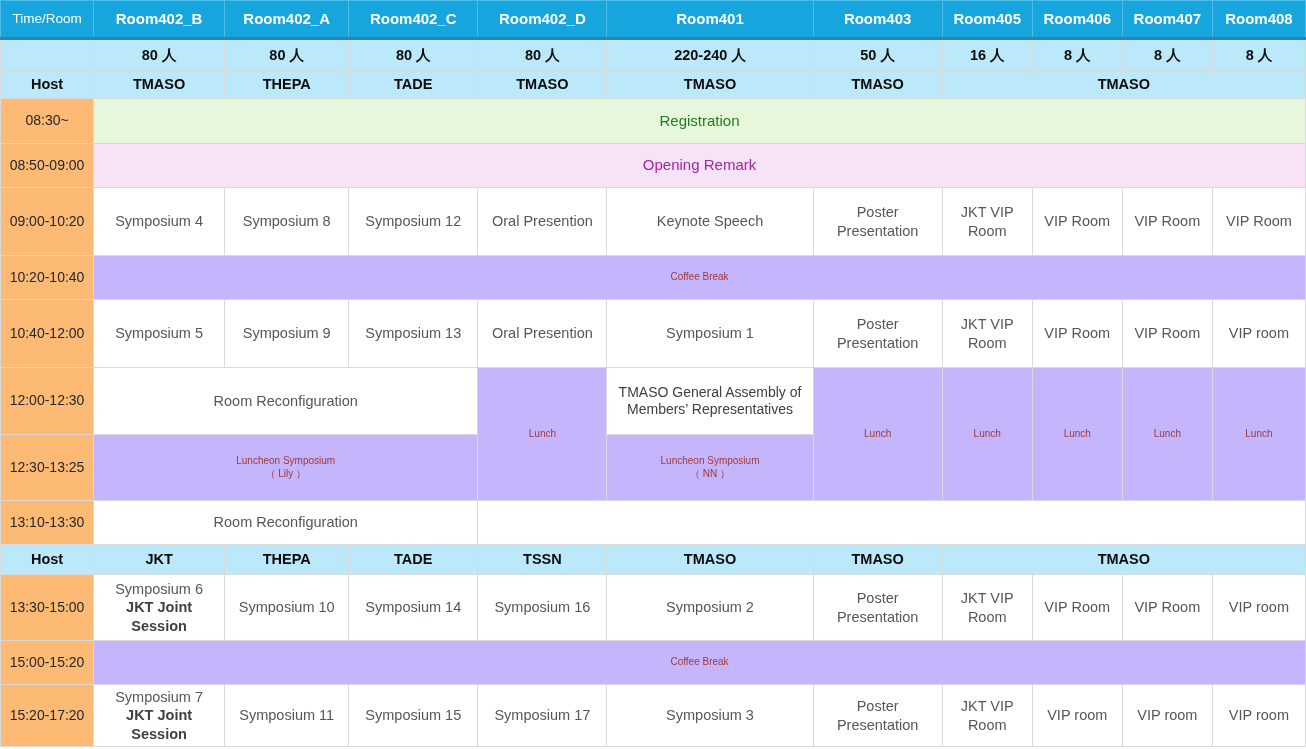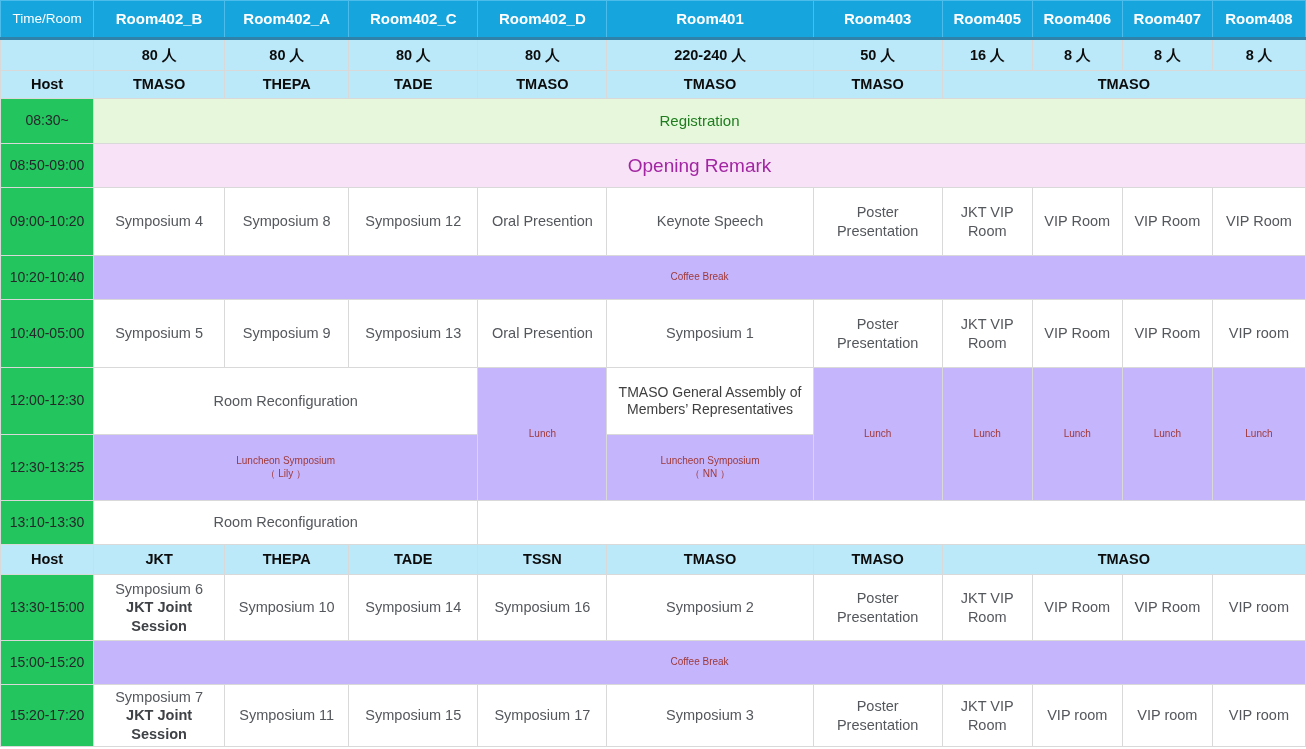--- a/index.html
+++ b/index.html
@@ -19,26 +19,26 @@
   tr.r-cb1 td{height:44px;} tr.r-s2 td{height:68px;} tr.r-n1 td{height:67px;}
   tr.r-n2 td{height:66px;} tr.r-rc2 td{height:44px;} tr.r-host2 td{height:30px;}
   tr.r-s3 td{height:66px;} tr.r-cb2 td{height:44px;} tr.r-s4 td{height:62px;}
   
   tr.r-hdr td{background:#17a5de;color:#ffffff;font-weight:bold;font-size:15px;
               border:1px solid #4cbcea;border-bottom:3px solid #2f83aa;}
   tr.r-hdr td.timeroom{font-weight:normal;font-size:13.5px;}
   
   .lblue{background:#bce9f9;color:#0c0c0c;font-weight:bold;font-size:14.5px;}
   
-  .timecol{background:#22c55e;color:#25272b;font-size:14px;font-weight:normal;}
+  .timecol{background:#fdba74;color:#25272b;font-size:14px;font-weight:normal;}
   
   .white{background:#ffffff;color:#54575c;font-size:14.5px;}
   
   .green{background:#e6f7db;color:#1f7d1f;font-size:15px;text-align:center;}
-  .pink{background:#f8e2f8;color:#a226a2;font-size:19px;}
+  .pink{background:#f8e2f8;color:#a226a2;font-size:15px;}
   .beige{background:#c4b5fd;color:#a03a3a;font-size:10px;}
   .assembly{color:#404040;font-size:14px;}
   .line2-bold{font-weight:bold;color:#3e4145;}
 </style>
 </head>
 <body>
 
 <div class="wrap">
 <table>
   <colgroup>
@@ -118,21 +118,21 @@
     <td class="white">VIP Room</td>
     <td class="white">VIP Room</td>
   </tr>
 
   <tr class="r-cb1">
     <td class="timecol">10:20-10:40</td>
     <td class="beige" colspan="10">Coffee Break</td>
   </tr>
 
   <tr class="r-s2">
-    <td class="timecol">10:40-05:00</td>
+    <td class="timecol">10:40-12:00</td>
     <td class="white">Symposium 5</td>
     <td class="white">Symposium 9</td>
     <td class="white">Symposium 13</td>
     <td class="white">Oral Presention</td>
     <td class="white">Symposium 1</td>
     <td class="white">Poster Presentation</td>
     <td class="white">JKT VIP Room</td>
     <td class="white">VIP Room</td>
     <td class="white">VIP Room</td>
     <td class="white">VIP room</td>

